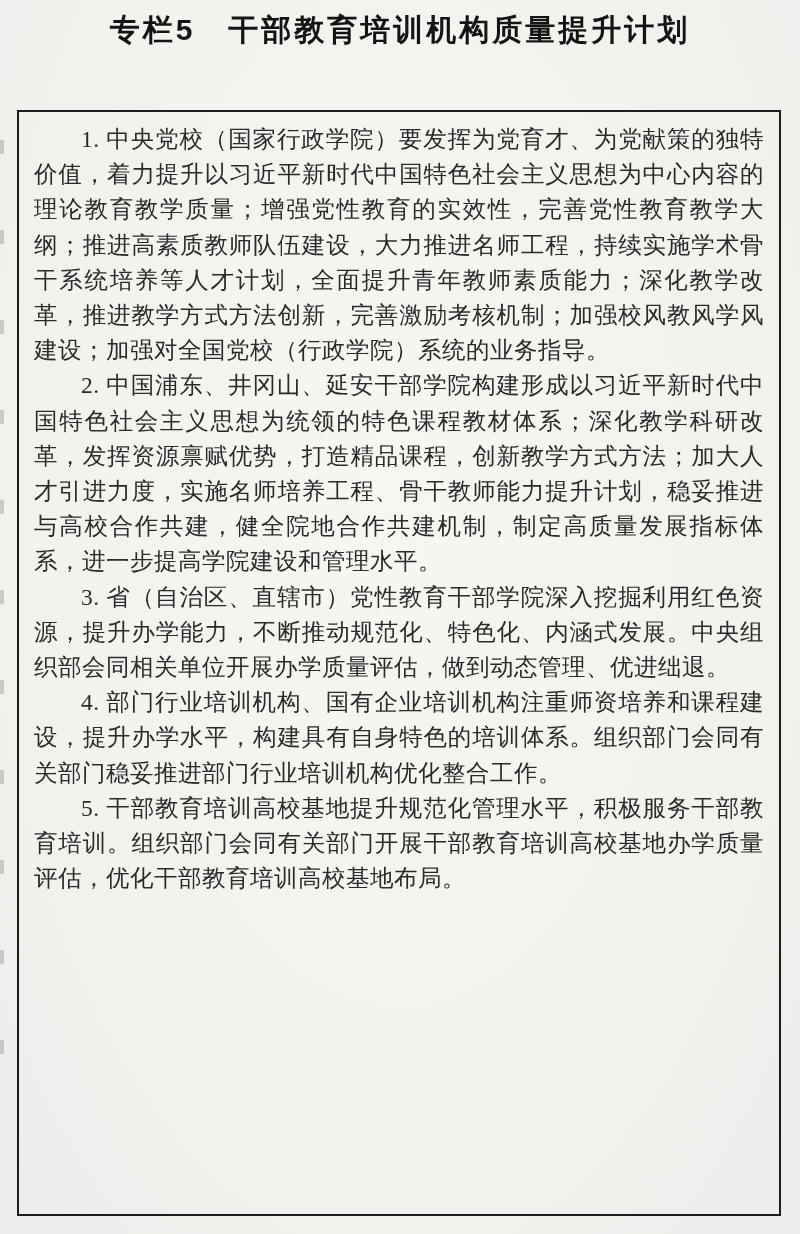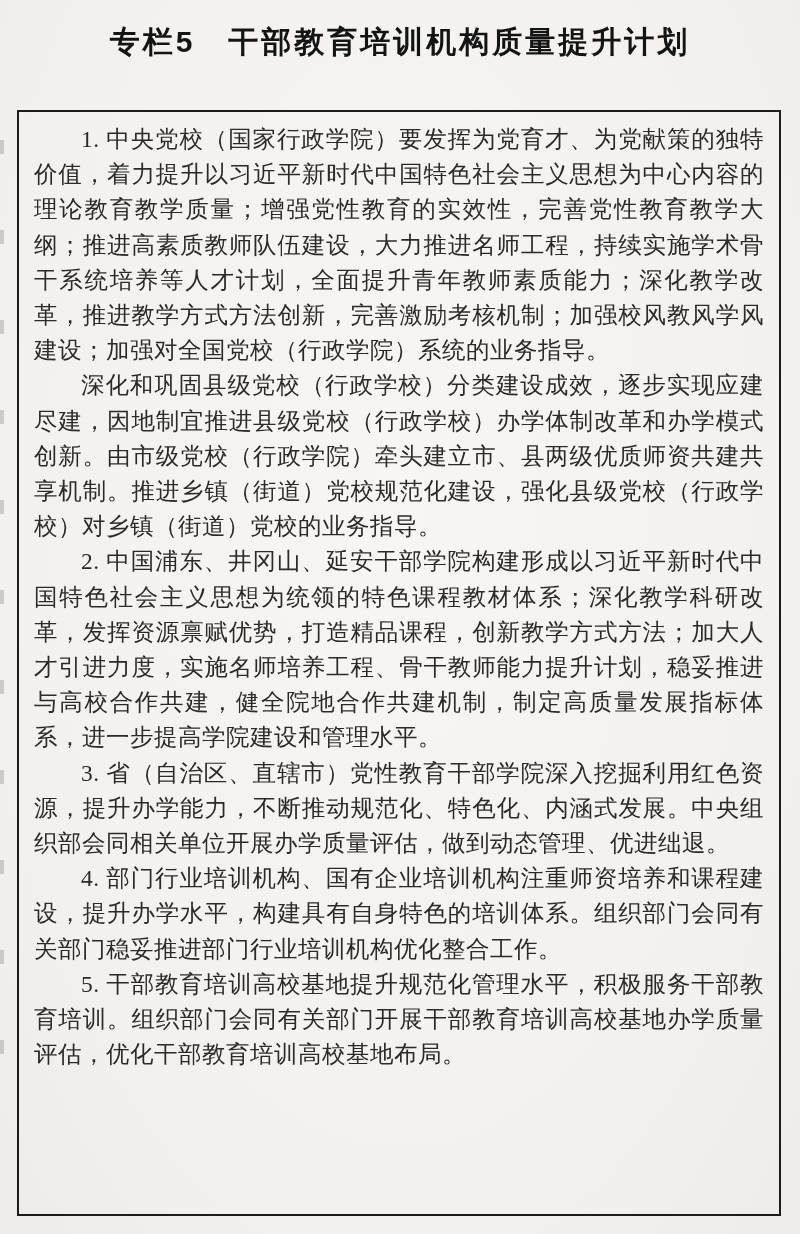--- a/index.html
+++ b/index.html
@@ -13,21 +13,21 @@
     height: 1234px;
     margin: 0 auto;
     background: #f5f4f1;
     background-image: radial-gradient(ellipse at 50% 40%, #f7f6f3 0%, #f2f1ee 70%, #edecea 100%);
     overflow: hidden;
     font-family: "Liberation Serif", "DejaVu Serif", serif;
   }
   .title {
     margin: 0;
     position: absolute;
-    top: 22px;
+    top: 10px;
     left: 0;
     width: 100%;
     text-align: center;
     font-family: "Liberation Sans", "DejaVu Sans", sans-serif;
     font-size: 30px;
     font-weight: 900;
     letter-spacing: 3px;
     color: #141414;
     white-space: pre;
   }
@@ -68,21 +68,20 @@
   }
 </style>
 </head>
 <body>
 
 <div class="page">
   <h1 class="title">专栏5　干部教育培训机构质量提升计划</h1>
 
   <div class="content-box">
     <p>1. 中央党校（国家行政学院）要发挥为党育才、为党献策的独特价值，着力提升以习近平新时代中国特色社会主义思想为中心内容的理论教育教学质量；增强党性教育的实效性，完善党性教育教学大纲；推进高素质教师队伍建设，大力推进名师工程，持续实施学术骨干系统培养等人才计划，全面提升青年教师素质能力；深化教学改革，推进教学方式方法创新，完善激励考核机制；加强校风教风学风建设；加强对全国党校（行政学院）系统的业务指导。</p>
-    <p>深化和巩固县级党校（行政学校）分类建设成效，逐步实现应建尽建，因地制宜推进县级党校（行政学校）办学体制改革和办学模式创新。由市级党校（行政学院）牵头建立市、县两级优质师资共建共享机制。推进乡镇（街道）党校规范化建设，强化县级党校（行政学校）对乡镇（街道）党校的业务指导。</p>
     <p>2. 中国浦东、井冈山、延安干部学院构建形成以习近平新时代中国特色社会主义思想为统领的特色课程教材体系；深化教学科研改革，发挥资源禀赋优势，打造精品课程，创新教学方式方法；加大人才引进力度，实施名师培养工程、骨干教师能力提升计划，稳妥推进与高校合作共建，健全院地合作共建机制，制定高质量发展指标体系，进一步提高学院建设和管理水平。</p>
     <p>3. 省（自治区、直辖市）党性教育干部学院深入挖掘利用红色资源，提升办学能力，不断推动规范化、特色化、内涵式发展。中央组织部会同相关单位开展办学质量评估，做到动态管理、优进绌退。</p>
     <p>4. 部门行业培训机构、国有企业培训机构注重师资培养和课程建设，提升办学水平，构建具有自身特色的培训体系。组织部门会同有关部门稳妥推进部门行业培训机构优化整合工作。</p>
     <p>5. 干部教育培训高校基地提升规范化管理水平，积极服务干部教育培训。组织部门会同有关部门开展干部教育培训高校基地办学质量评估，优化干部教育培训高校基地布局。</p>
   </div>
 
   <div class="scan-edge"></div>
 </div>
 
 </body></html>

